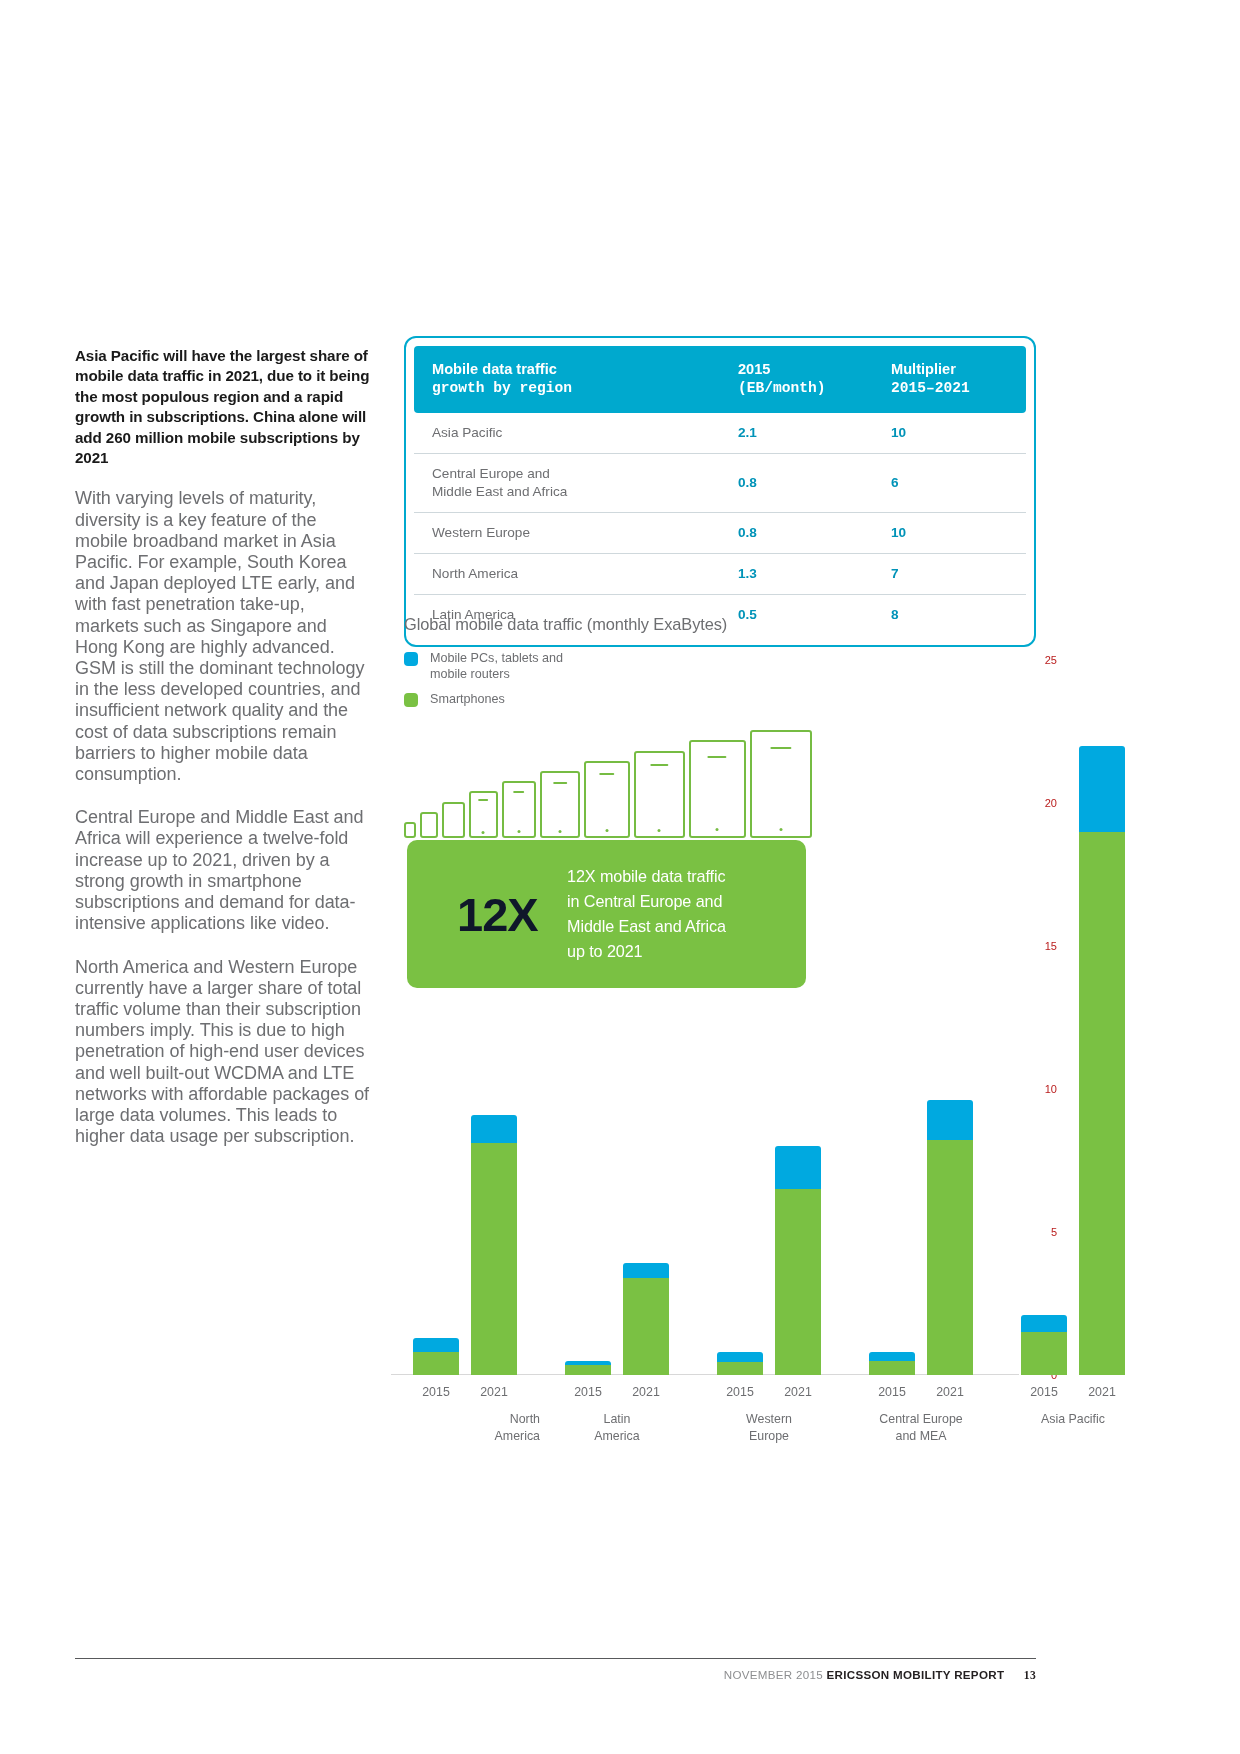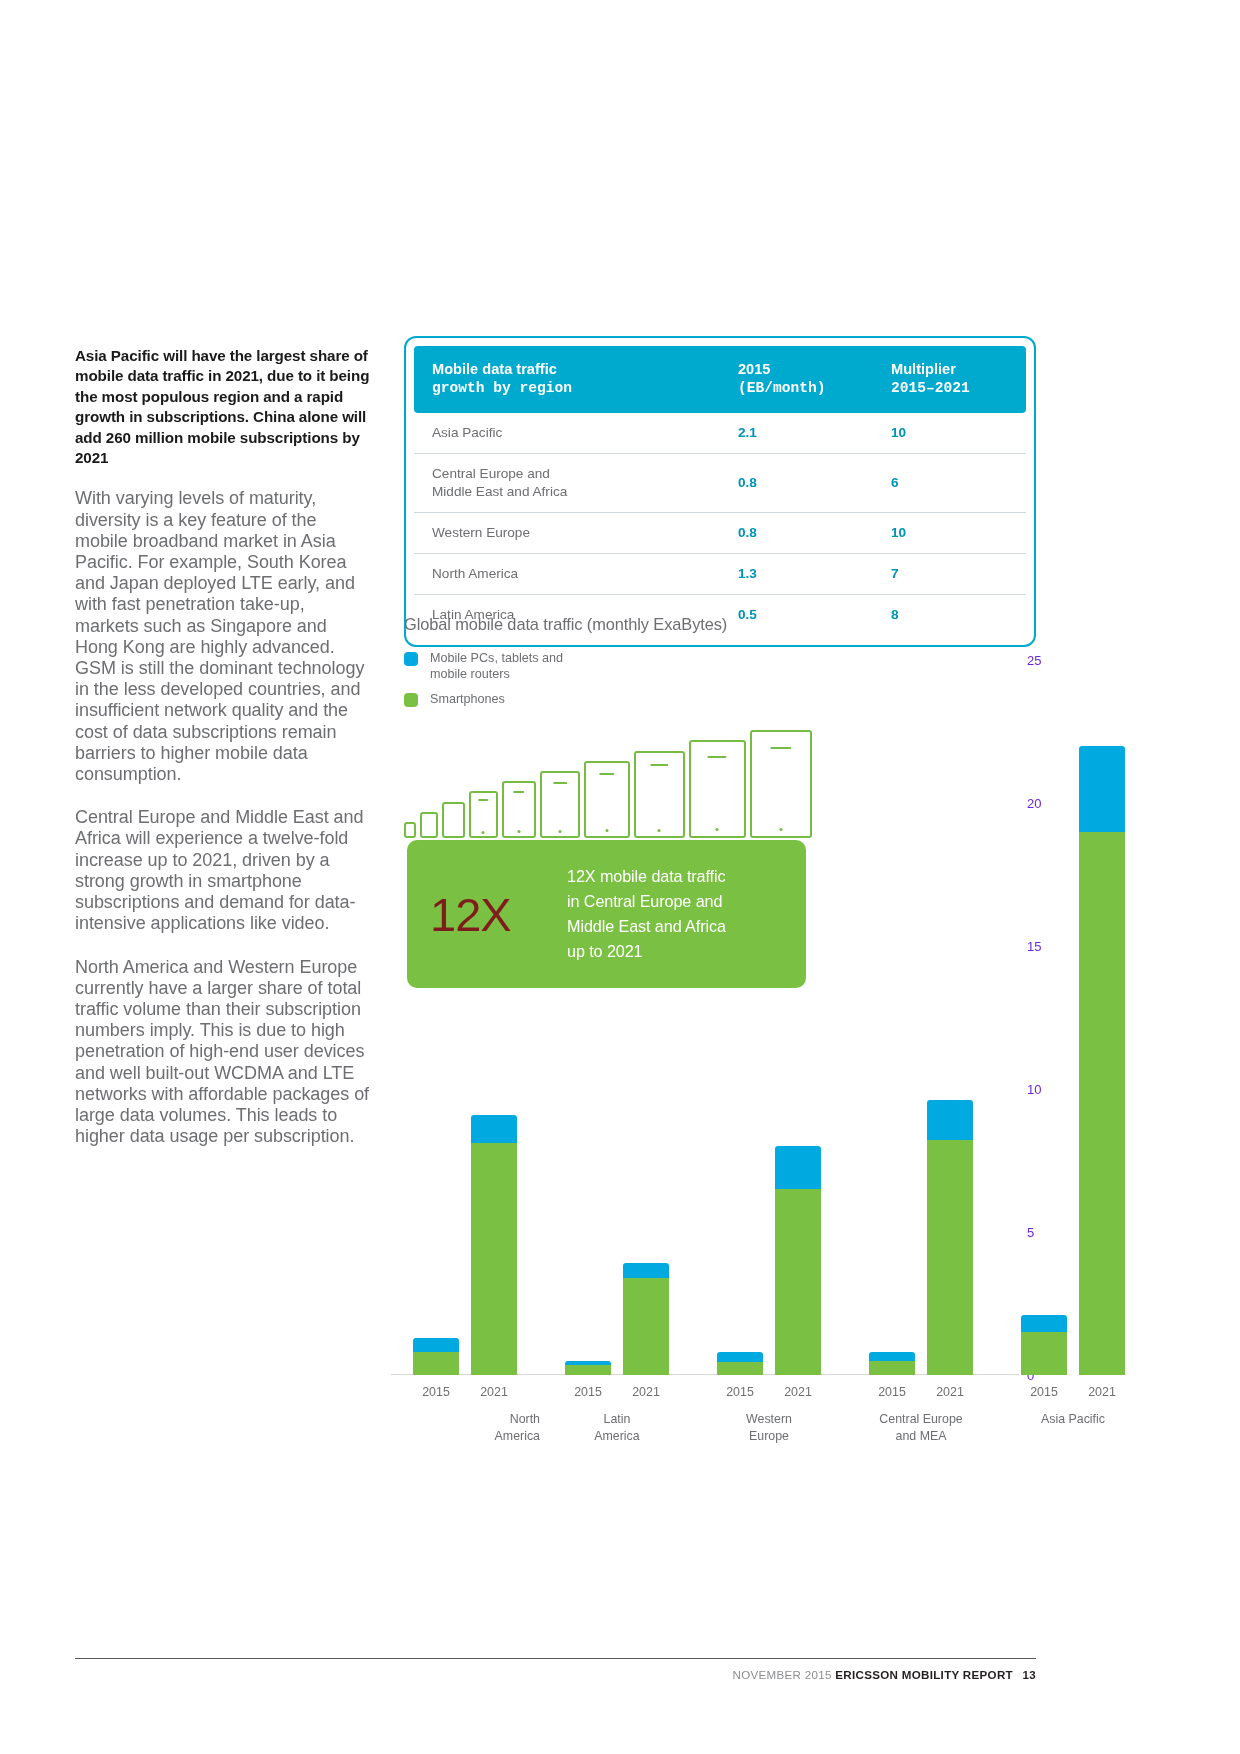--- a/index.html
+++ b/index.html
@@ -132,24 +132,24 @@
     top: 840px;
     width: 399px;
     height: 148px;
     background: #7ac143;
     border-radius: 10px;
     display: flex;
     align-items: center;
   }
   #callout-big {
     font-size: 47px;
-    color: #7f1d1d;
-    font-weight: normal;
+    color: #0f172a;
+    font-weight: bold;
     letter-spacing: -1px;
-    padding-left: 23px;
+    padding-left: 50px;
     width: 160px;
     box-sizing: border-box;
   }
   #callout-text {
     font-size: 16.2px;
     line-height: 25px;
     color: #ffffff;
     letter-spacing: -0.1px;
   }
 
@@ -161,24 +161,25 @@
     width: 630px;
     height: 715px;
   }
   #plot-axis-line {
     position: absolute; left: 0; bottom: 0; width: 628px; height: 1px;
     background: #d8d8d8;
   }
   .ytick {
     position: absolute;
     right: -36px;
-    font-size: 13px;
-    color: #6d28d9;
+    font-size: 11px;
+    color: #b91c1c;
     transform: translateY(-50%);
     width: 30px;
+    text-align: right;
   }
   .bar {
     position: absolute; bottom: 0; width: 46px;
     display: flex; flex-direction: column; justify-content: flex-end;
   }
   .seg-blue  { background: #00a9e0; border-radius: 3px 3px 0 0; }
   .seg-green { background: #7ac143; }
 
   
   #xaxis { position: absolute; left: 391px; top: 1385px; width: 630px; height: 80px; }
@@ -196,21 +197,21 @@
     position: absolute; left: 75px; top: 1658px; width: 961px; height: 1px;
     background: #58595b;
   }
   #footer {
     position: absolute; right: 204px; top: 1668px;
     font-size: 11.6px; letter-spacing: 0.3px; color: #58595b;
     white-space: nowrap;
   }
   #footer .date { color: #8d8e90; }
   #footer .brand { font-weight: bold; color: #231f20; }
-  #footer .pageno { font-weight: bold; color: #231f20; margin-left: 6px; }
+  #footer .pageno { font-weight: bold; color: #231f20; margin-left: 16px; font-family: Liberation Serif, serif; }
 </style>
 </head>
 <body>
 
 <div id="left-column">
   <p id="intro-heading">Asia Pacific will have the largest share of mobile data traffic in 2021, due to it being the most populous region and a rapid growth in subscriptions. China alone will add 260 million mobile subscriptions by 2021</p>
   <p class="body-para">With varying levels of maturity, diversity is a key feature of the mobile broadband market in Asia Pacific. For example, South Korea and Japan deployed LTE early, and with fast penetration take-up, markets such as Singapore and Hong Kong are highly advanced. GSM is still the dominant technology in the less developed countries, and insufficient network quality and the cost of data subscriptions remain barriers to higher mobile data consumption.</p>
   <p class="body-para">Central Europe and Middle East and Africa will experience a twelve-fold increase up to 2021, driven by a strong growth in smartphone subscriptions and demand for data-intensive applications like video.</p>
   <p class="body-para">North America and Western Europe currently have a larger share of total traffic volume than their subscription numbers imply. This is due to high penetration of high-end user devices and well built-out WCDMA and LTE networks with affordable packages of large data volumes. This leads to higher data usage per subscription.</p>
 </div>

